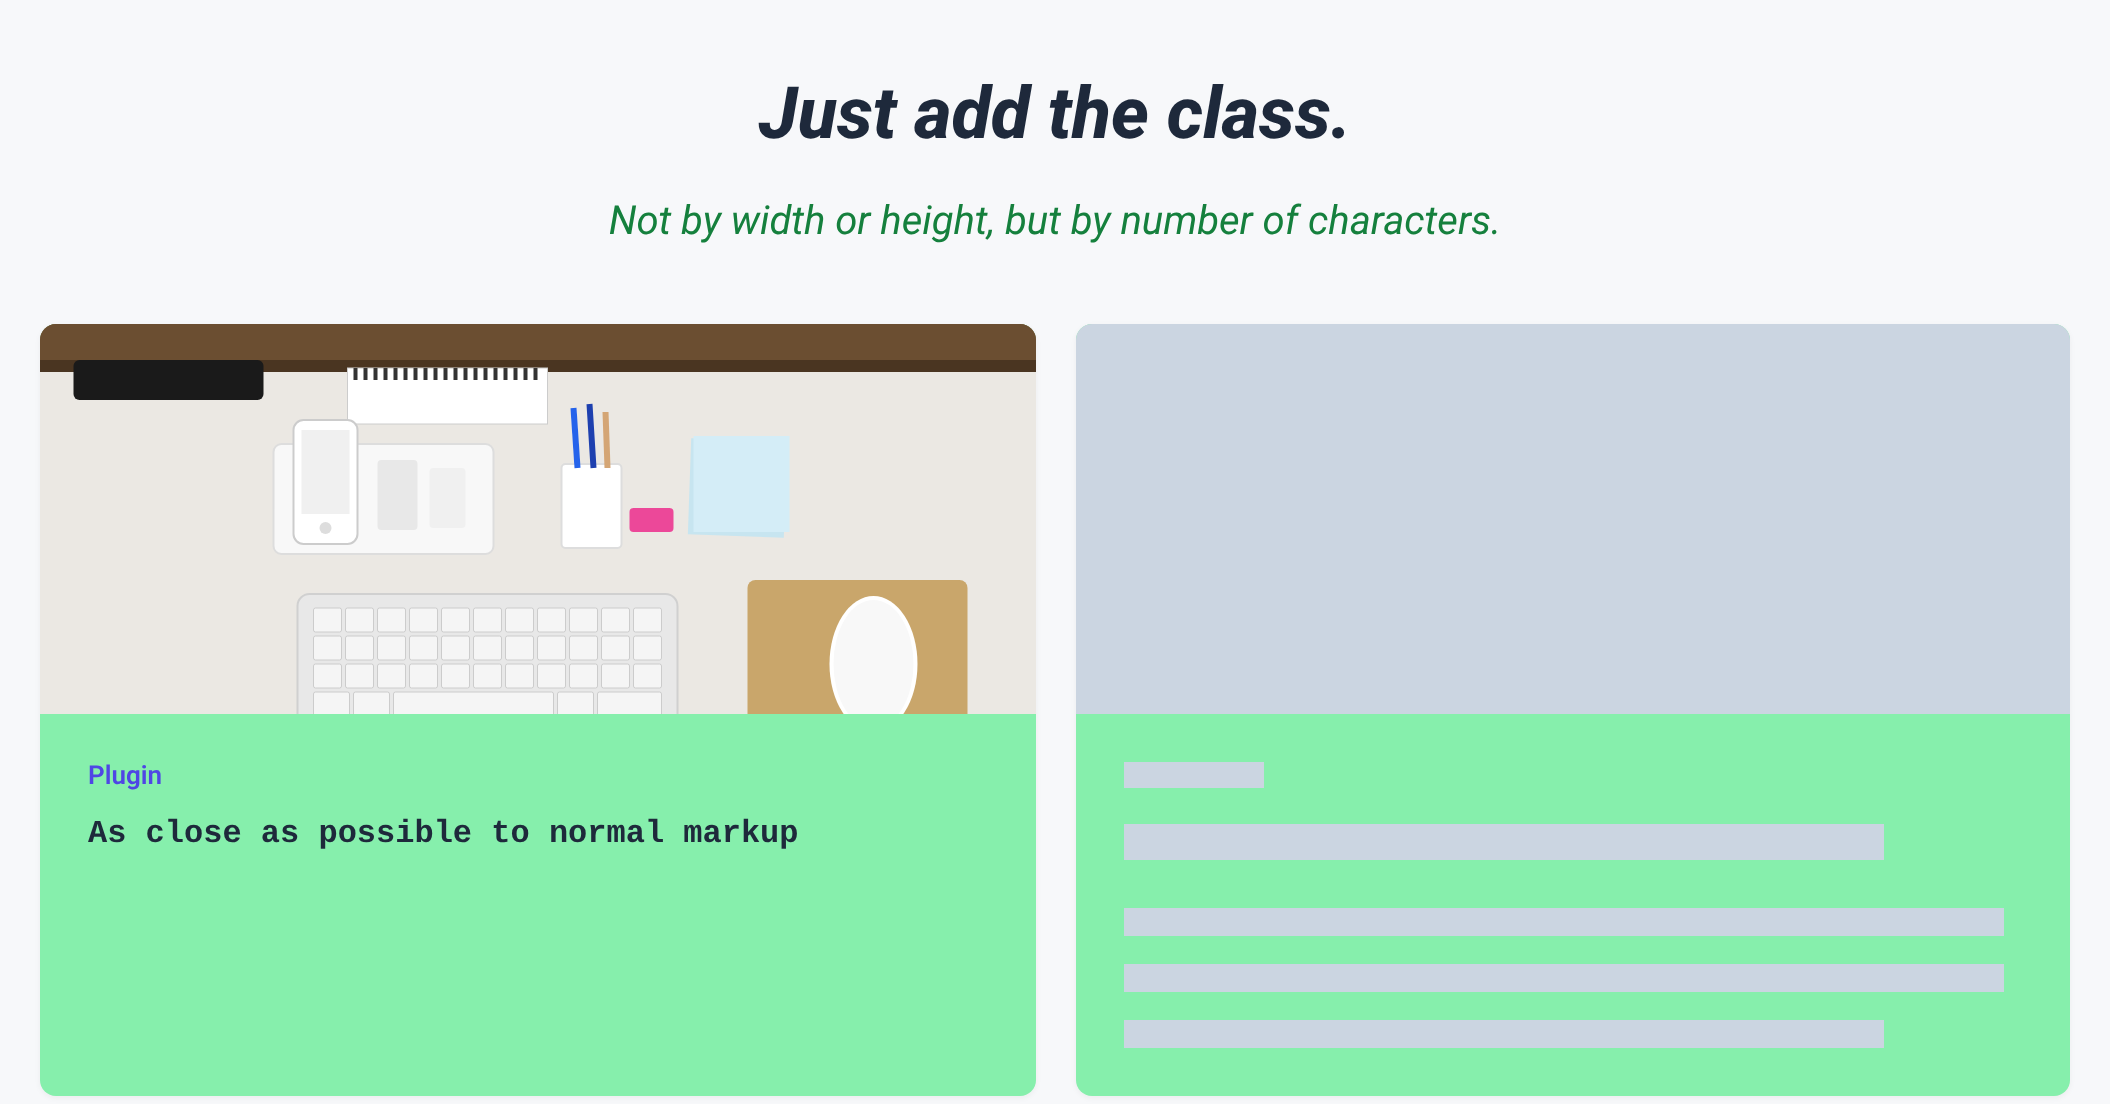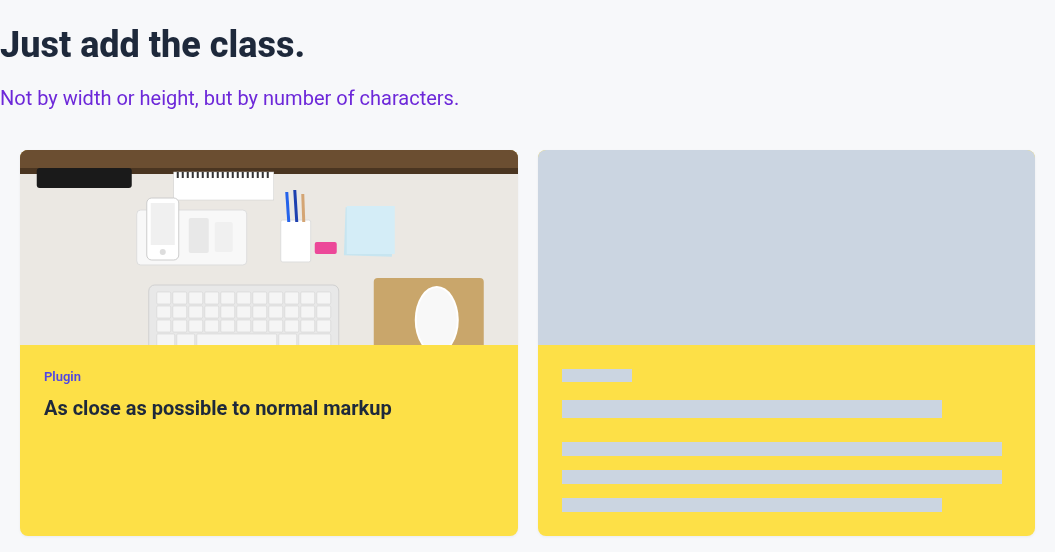--- a/index.html
+++ b/index.html
@@ -8,43 +8,44 @@
       box-sizing: border-box;
     }
     body {
       font-family: -apple-system, BlinkMacSystemFont, 'Segoe UI', Roboto, Helvetica, Arial, sans-serif;
       background: #f7f8fa;
       width: 1055px;
       height: 552px;
       overflow: hidden;
     }
     .header {
-      text-align: left;
-      padding-top: 24px;
+      text-align: center;
+      padding-top: 36px;
       padding-bottom: 40px;
+      font-style: italic;
     }
     .header h1 {
       font-size: 36px;
       font-weight: 800;
       color: #1e293b;
       margin-bottom: 20px;
     }
     .header p {
       font-size: 20px;
-      color: #6d28d9;
+      color: #15803d;
       font-weight: 400;
     }
     .cards {
       display: flex;
       gap: 20px;
       padding: 0 20px;
     }
     .card {
       flex: 1;
-      background: #fde047;
+      background: #86efac;
       border-radius: 8px;
       overflow: hidden;
       box-shadow: 0 1px 3px rgba(0,0,0,0.05);
     }
     .card-image {
       width: 100%;
       height: 195px;
       background: linear-gradient(180deg, #8b6f47 0%, #a0826d 8%, #e8e5e0 12%, #f5f3f0 100%);
       position: relative;
       overflow: hidden;
@@ -57,24 +58,25 @@
     .card-body {
       padding: 24px;
     }
     .card-tag {
       font-size: 13px;
       font-weight: 600;
       color: #4f46e5;
       margin-bottom: 12px;
     }
     .card-title {
-      font-size: 20px;
+      font-size: 16px;
       font-weight: 700;
       color: #1e293b;
       margin-bottom: 16px;
+      font-family: Liberation Mono, monospace;
     }
     .card-desc {
       font-size: 15px;
       line-height: 1.65;
       color: #64748b;
     }
     .skeleton-image {
       width: 100%;
       height: 195px;
       background: #cbd5e1;

